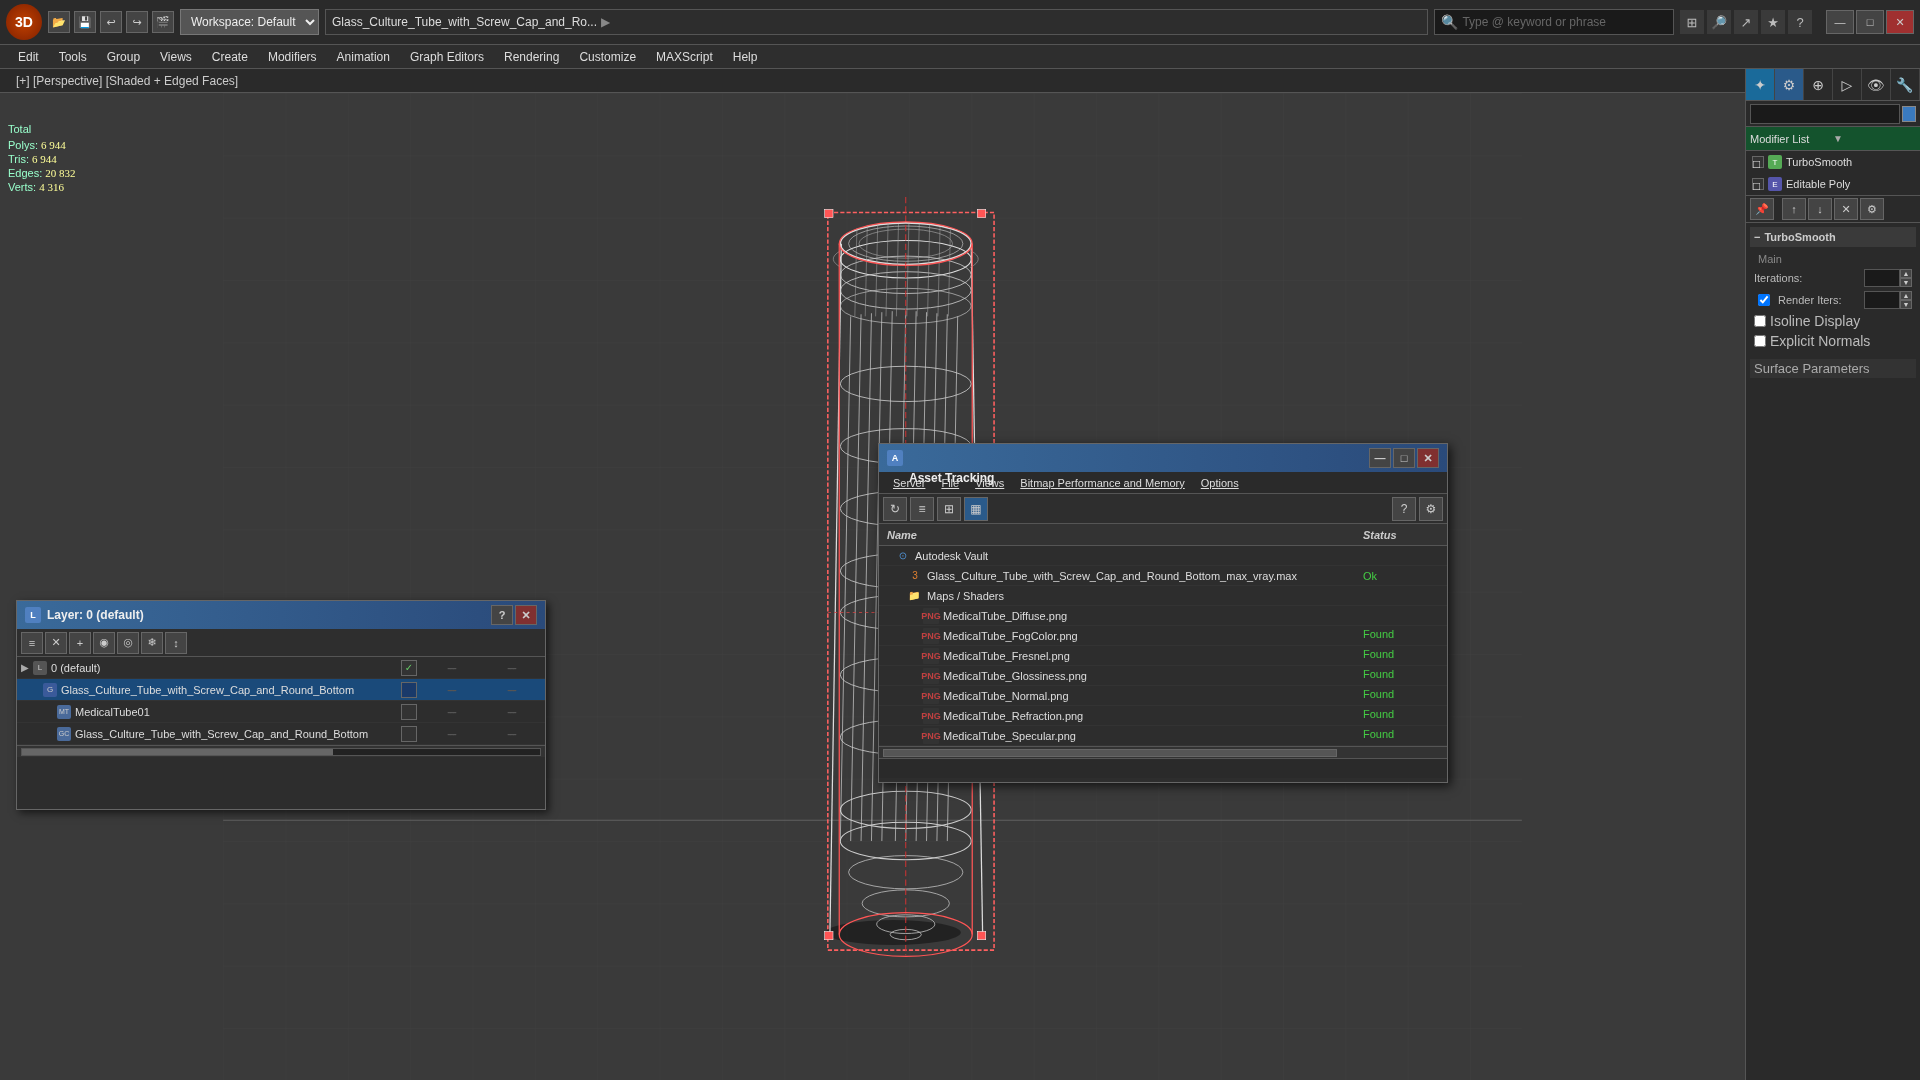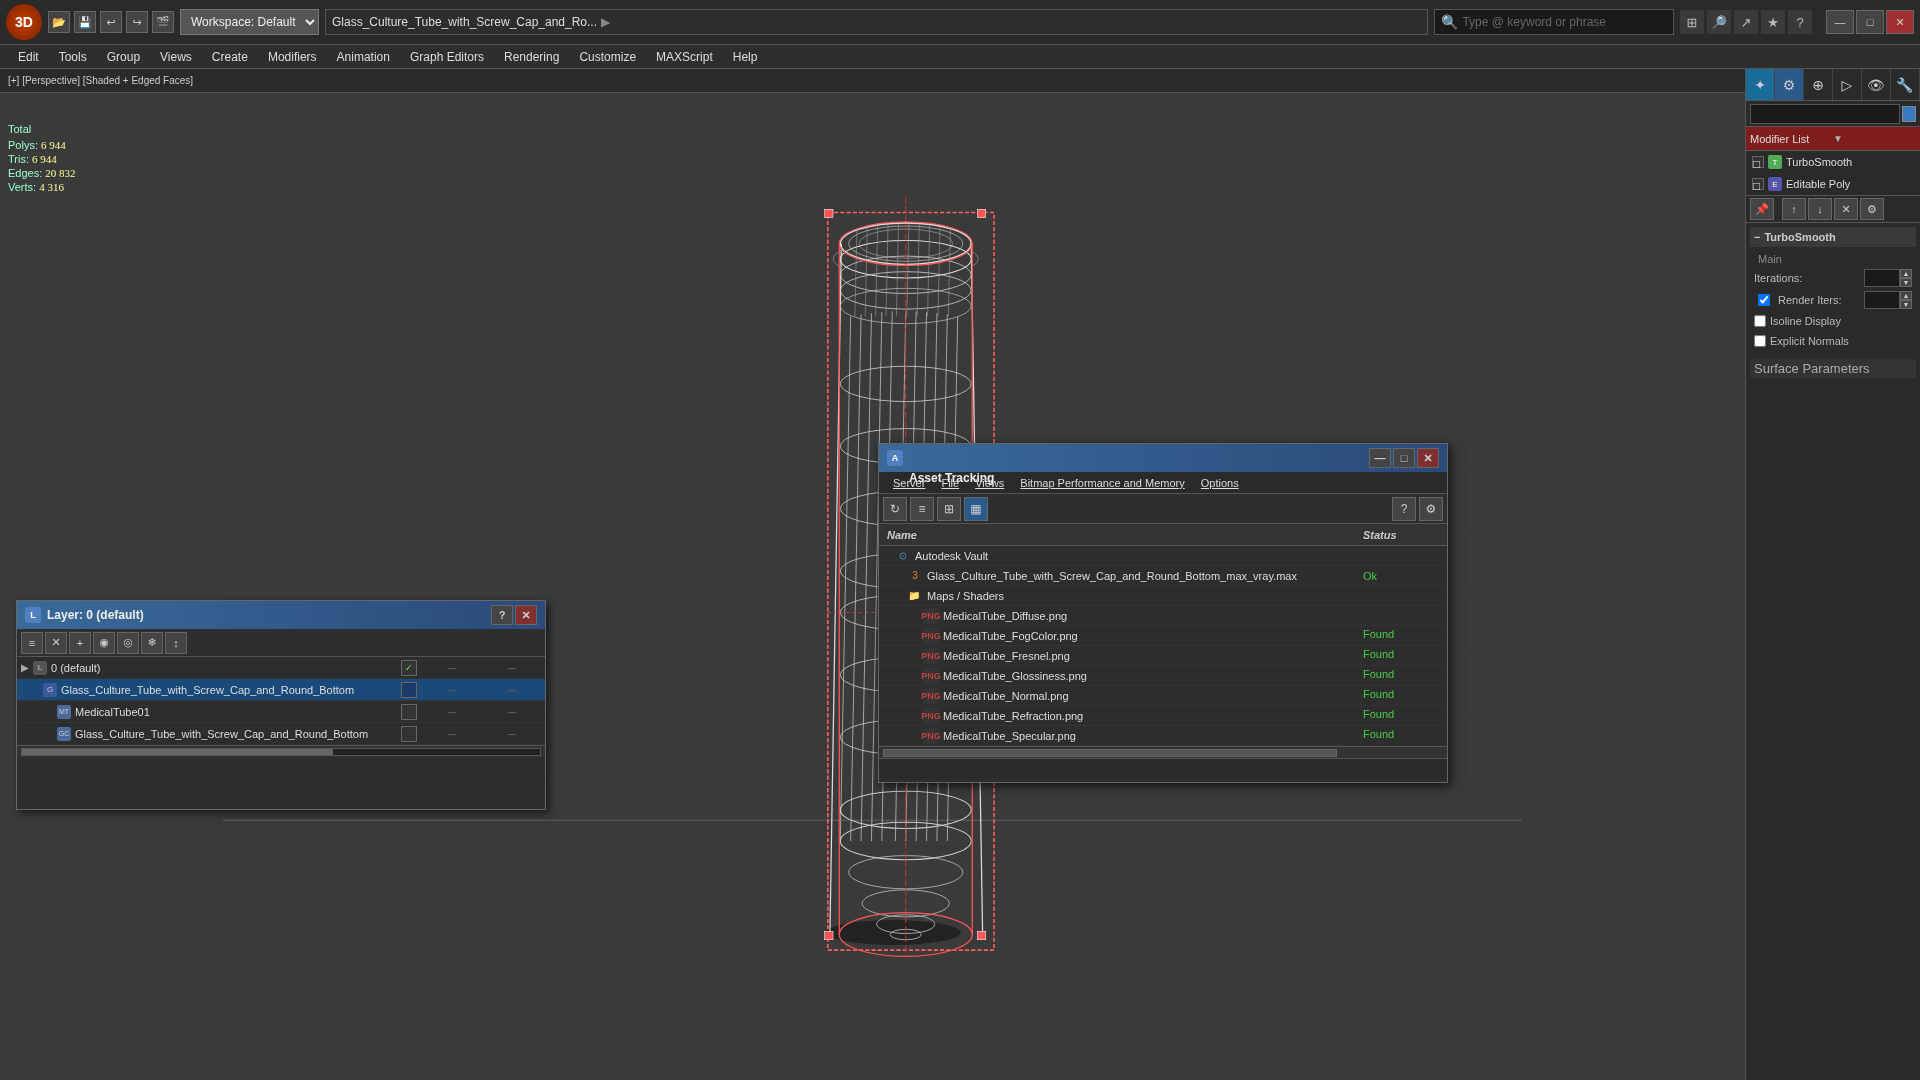--- a/index.html
+++ b/index.html
@@ -20,40 +20,40 @@
 
     
     #menubar { display: flex; align-items: center; height: 24px; background: #2e2e2e; border-bottom: 1px solid #555; padding: 0 8px; gap: 0; text-align: center; }
     #menubar span { padding: 0 10px; height: 24px; line-height: 24px; cursor: pointer; color: #ddd; font-size: 12px; }
 
     
     #main { display: flex; height: calc(1080px - 69px); }
 
     
     #viewport { flex: 1; position: relative; background: #3c3c3c; overflow: hidden; }
-    #viewport-header { height: 24px; background: #2a2a2a; border-bottom: 1px solid #555; display: flex; align-items: center; padding: 0 8px; color: #ccc; font-size: 10px; }
+    #viewport-header { height: 24px; background: #2a2a2a; border-bottom: 1px solid #555; display: flex; align-items: center; padding: 0 16px; color: #ccc; font-size: 12px; }
     #viewport-canvas { width: 100%; height: calc(100% - 24px); position: relative; background: #3a3a3a; }
 
     
     #stats { position: absolute; top: 30px; left: 8px; color: #9fc; font-size: 11px; z-index: 5; }
     #stats div { margin-bottom: 2px; }
     .stat-label { color: #9fc; }
     .stat-val { color: #ff9; font-family: Liberation Serif, serif; }
 
     
     #rightpanel { width: 175px; background: #2a2a2a; border-left: 1px solid #555; display: flex; flex-direction: column; }
     #rightpanel-icons { display: flex; flex-direction: row; height: 32px; border-bottom: 1px solid #555; }
     #rightpanel-icons span { flex: 1; display: flex; align-items: center; justify-content: center; font-size: 14px; cursor: pointer; color: #ccc; background: #2a2a2a; border-right: 1px solid #444; }
     #rightpanel-icons span.active { background: #1a6a9a; }
     
     #object-name-row { display: flex; align-items: center; height: 26px; padding: 0 4px; gap: 2px; background: #2a2a2a; border-bottom: 1px solid #555; }
     #object-name-input { flex: 1; background: #1a1a1a; border: 1px solid #555; color: #eee; height: 20px; font-size: 11px; padding: 0 3px; }
     #object-color-box { width: 16px; height: 16px; background: #3a7abf; border: 1px solid #888; }
 
-    #modifier-list-row { display: flex; align-items: center; height: 24px; padding: 0 4px; background: #7f1d1d; border-bottom: 1px solid #555; cursor: pointer; }
+    #modifier-list-row { display: flex; align-items: center; height: 24px; padding: 0 4px; background: #14532d; border-bottom: 1px solid #555; cursor: pointer; }
     #modifier-list-row span { flex: 1; font-size: 11px; color: #ddd; }
     #modifier-list-row .arrow { font-size: 10px; color: #aaa; }
 
     .modifier-item { display: flex; align-items: center; height: 22px; padding: 0 6px; cursor: pointer; }
     .modifier-item .mod-icon { width: 14px; height: 14px; background: #5a5; border-radius: 2px; margin-right: 4px; display: flex; align-items: center; justify-content: center; font-size: 8px; color: white; }
     .modifier-item .mod-icon.blue { background: #55a; }
     .modifier-item .mod-label { font-size: 11px; color: #ddd; }
     .modifier-item .mod-check { width: 12px; height: 12px; background: #333; border: 1px solid #666; margin-right: 4px; }
 
     #mod-toolbar { display: flex; height: 28px; border-bottom: 1px solid #555; border-top: 1px solid #555; background: #2a2a2a; align-items: center; padding: 0 4px; gap: 2px; }
@@ -66,21 +66,21 @@
     .section-minus { color: #888; margin-right: 4px; }
     
     .prop-row { display: flex; align-items: center; height: 22px; padding: 0 4px; }
     .prop-label { flex: 1; font-size: 11px; color: #bbb; }
     .prop-spinner { display: flex; align-items: center; }
     .prop-spinner input { width: 36px; height: 18px; background: #1a1a1a; border: 1px solid #555; color: #eee; font-size: 11px; text-align: center; }
     .prop-spinner .spin-btns { display: flex; flex-direction: column; }
     .prop-spinner .spin-btns span { width: 12px; height: 9px; background: #444; border: 1px solid #666; display: flex; align-items: center; justify-content: center; font-size: 7px; cursor: pointer; color: #ccc; line-height: 1; }
     .checkbox-row { display: flex; align-items: center; height: 20px; padding: 0 4px; }
     .checkbox-row input[type=checkbox] { margin-right: 4px; width: 12px; height: 12px; }
-    .checkbox-row label { font-size: 11px; color: #bbb; }
+    .checkbox-row label { font-size: 14px; color: #bbb; }
 
     .section-subheader { font-size: 11px; color: #888; padding: 2px 8px; }
 
     
     #asset-window { position: absolute; top: 443px; left: 878px; width: 570px; height: 340px; background: #2d2d2d; border: 1px solid #666; box-shadow: 3px 3px 10px rgba(0,0,0,0.7); z-index: 100; }
     #asset-titlebar { height: 28px; background: linear-gradient(to right, #3a6a9a, #2a4a7a); display: flex; align-items: center; padding: 0 8px; color: #eee; font-size: 12px; font-weight: bold; cursor: move; }
     #asset-titlebar .at-icon { width: 16px; height: 16px; background: #5080c0; margin-right: 6px; border-radius: 2px; display: flex; align-items: center; justify-content: center; font-size: 9px; color: white; }
     #asset-titlebar .at-title { flex: 1; margin-top: 40px; }
     #asset-win-controls { display: flex; gap: 2px; }
     #asset-win-controls span { width: 22px; height: 20px; background: #444; border: 1px solid #666; display: flex; align-items: center; justify-content: center; font-size: 11px; cursor: pointer; color: #ccc; }

